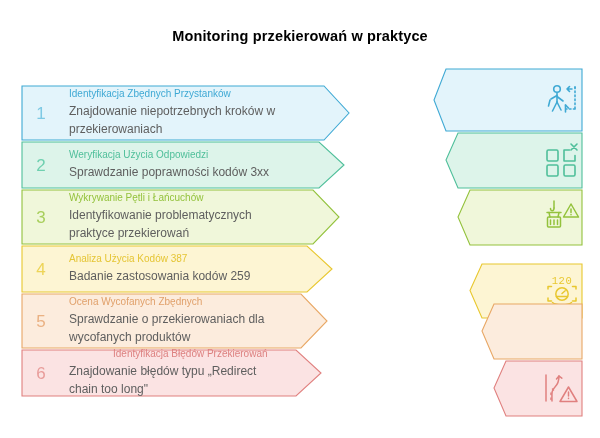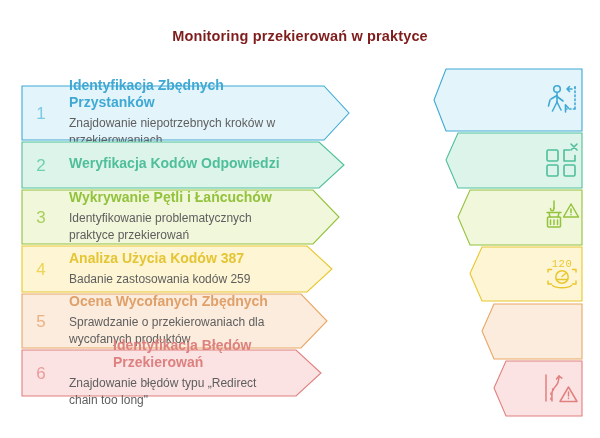--- a/index.html
+++ b/index.html
@@ -16,21 +16,21 @@
   }
 
   #page-title {
     position: absolute;
     left: 0;
     top: 28px;
     width: 600px;
     text-align: center;
     font-size: 14.5px;
     font-weight: bold;
-    color: #7f1d1d;
+    color: #000000;
     letter-spacing: 0.15px;
   }
 
   
   #steps-panel {
     position: absolute;
     left: 19px;
     top: 85px;
     width: 345px;
     height: 312px;
@@ -63,22 +63,22 @@
     text-align: center;
     font-size: 17px;
     font-weight: 400;
     line-height: 1;
   }
   .step-text {
     padding-left: 6px;
     padding-right: 8px;
   }
   .step-title {
-    font-size: 14px;
-    font-weight: 700;
+    font-size: 10px;
+    font-weight: 400;
     line-height: 1.25;
     margin-bottom: 3px;
   }
   .step-desc {
     font-size: 12px;
     font-weight: 400;
     color: #5e5e5e;
     line-height: 1.45;
     max-width: 215px;
   }
@@ -134,21 +134,22 @@
     </div>
   </div>
 
   <div class="step-row" style="top:56px;height:48px;">
     <svg class="step-svg" viewBox="0 0 345 48" preserveAspectRatio="none">
       <path d="M3 1 L300 1 L325 24 L300 47 L3 47 Z" fill="#ddf4ea" stroke="#4fbf9a" stroke-width="1.1"></path>
     </svg>
     <div class="step-content">
       <div class="step-num" style="color:#6fd0b0;">2</div>
       <div class="step-text">
-        <div class="step-title" style="color:#4fbf9a;">Weryfikacja Kodów Odpowiedzi</div>
+        <div class="step-title" style="color:#4fbf9a;">Weryfikacja Użycia Odpowiedzi</div>
+        <div class="step-desc">Sprawdzanie poprawności kodów 3xx</div>
       </div>
     </div>
   </div>
 
   <div class="step-row" style="top:104px;height:56px;">
     <svg class="step-svg" viewBox="0 0 345 56" preserveAspectRatio="none">
       <path d="M3 1 L294 1 L320 28 L294 55 L3 55 Z" fill="#f0f7da" stroke="#93c23c" stroke-width="1.1"></path>
     </svg>
     <div class="step-content">
       <div class="step-num" style="color:#a8cf5c;">3</div>
@@ -252,21 +253,21 @@
         <path d="M7 13.5 L8 18 M17 13.5 L16 18"></path>
         <rect x="5.5" y="18" width="13" height="10" rx="1"></rect>
         <path d="M8.5 21 L8.5 25.5 M12 21 L12 25.5 M15.5 21 L15.5 25.5"></path>
         <path d="M29 5 L36.5 18 L21.5 18 Z"></path>
         <path d="M29 10 L29 13.5"></path>
         <path d="M29 15.5 L29 15.8"></path>
       </svg>
     </div>
   </div>
 
-  <div class="icon-row" style="top:178px;height:56px;">
+  <div class="icon-row" style="top:195px;height:56px;">
     <svg class="icon-svg" viewBox="0 0 160 57" preserveAspectRatio="none">
       <path d="M48 1 L148 1 L148 56 L48 56 L36 28 Z" fill="#fdf5d3" stroke="#e8c72e" stroke-width="1.1"></path>
     </svg>
     <div class="icon-glyph">
       <svg viewBox="0 0 40 38" fill="none" stroke="#e8c72e" stroke-width="1.5" stroke-linecap="round" stroke-linejoin="round">
         <text x="20" y="12" font-family="'Liberation Mono', monospace" font-size="10.5" fill="#e8c72e" stroke="none" text-anchor="middle" letter-spacing="0.5">120</text>
         <path d="M6 17 L6 14.5 L9.5 14.5"></path>
         <path d="M34 17 L34 14.5 L30.5 14.5"></path>
         <path d="M6 26 L6 29 L9.5 29"></path>
         <path d="M34 26 L34 29 L30.5 29"></path>

